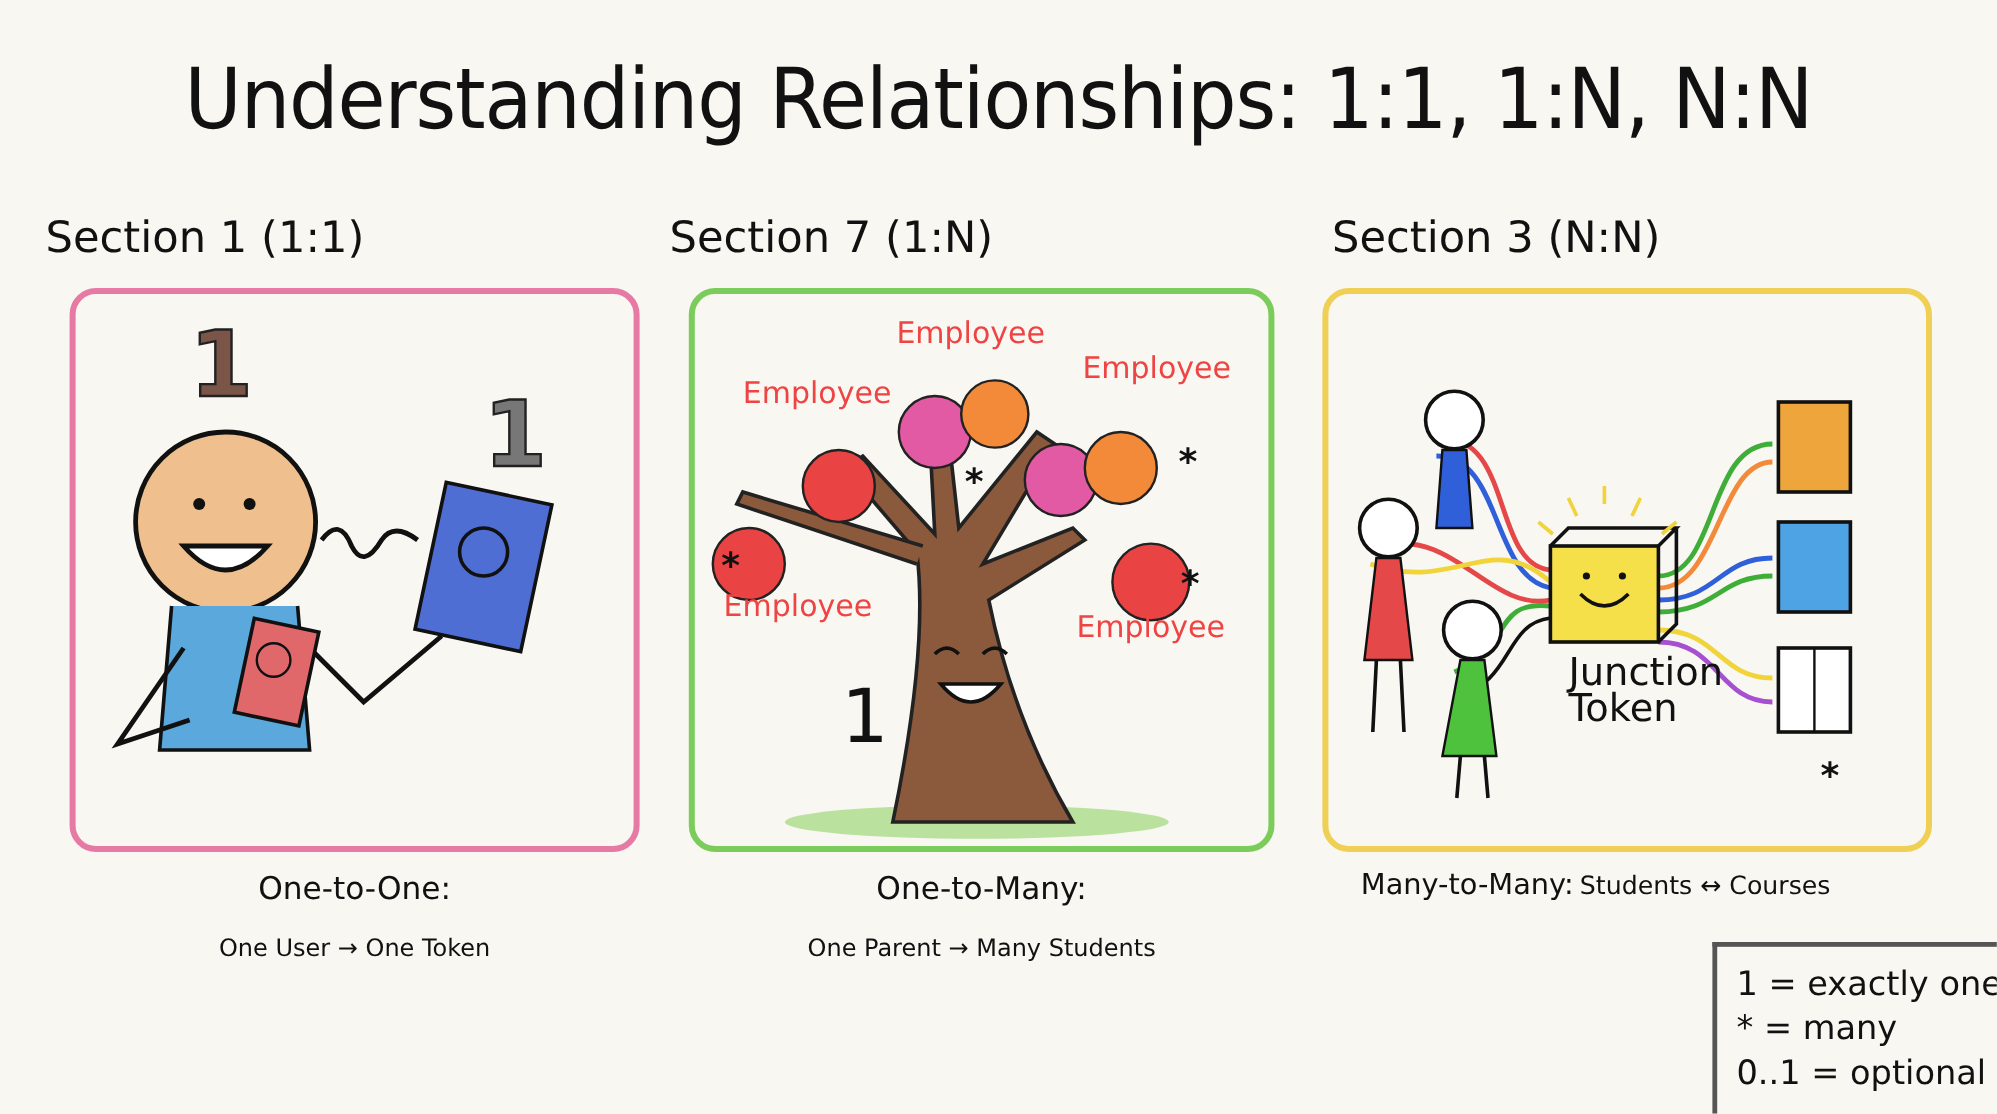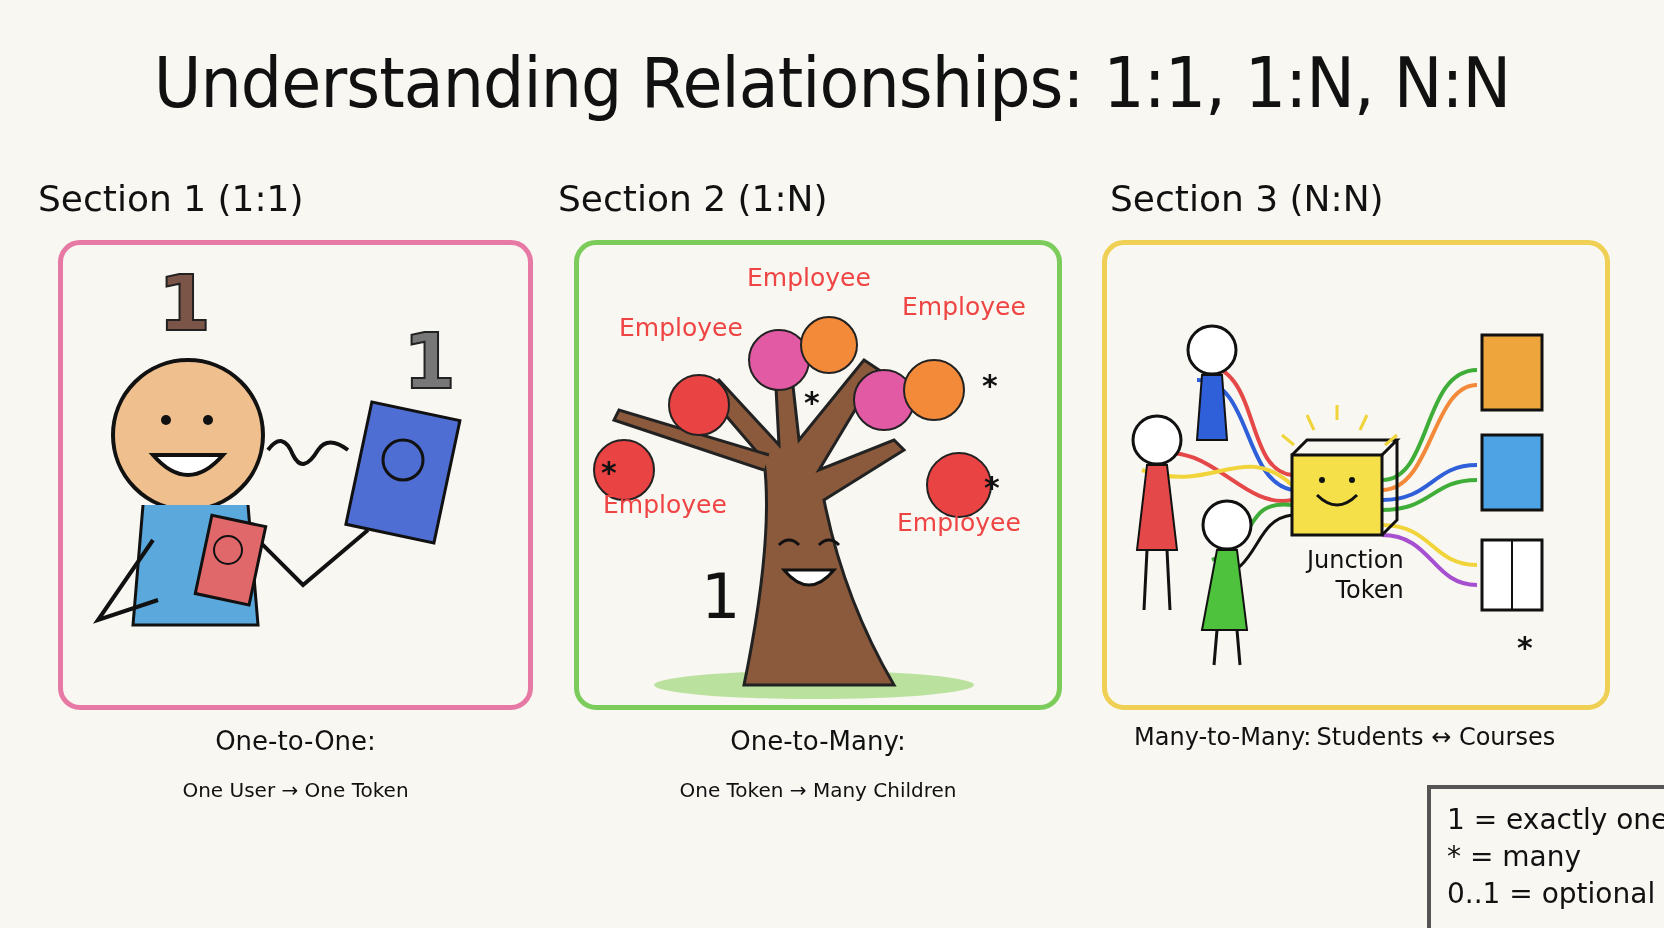--- a/index.html
+++ b/index.html
@@ -37,21 +37,21 @@
     <path d="M210 210 q15 -20 25 5 q10 20 25 -5 q10 -15 30 0" fill="none" stroke="#111" stroke-width="4"></path>
     <rect x="300" y="170" width="90" height="125" transform="rotate(12 345 232)" fill="#4f6ed4" stroke="#111" stroke-width="3"></rect>
     <circle cx="345" cy="220" r="20" fill="none" stroke="#111" stroke-width="3"></circle>
     <rect x="145" y="280" width="55" height="80" transform="rotate(12 172 320)" fill="#e0686a" stroke="#111" stroke-width="3"></rect>
     <circle cx="170" cy="310" r="14" fill="none" stroke="#111" stroke-width="2"></circle>
   </svg>
 </div>
 <div class="cap" style="left:58px;width:475px;top:726px">One-to-One:</div>
 <div class="sub" style="left:58px;width:475px;top:778px">One User → One Token</div>
 
-<div class="sec-title" style="left:558px">Section 2 (1:N)</div>
+<div class="sec-title" style="left:558px">Section 7 (1:N)</div>
 <div class="panel p2">
   <svg width="488" height="470" style="left:-5px;top:-5px">
     <ellipse cx="240" cy="445" rx="160" ry="14" fill="#9fd77a" opacity="0.7"></ellipse>
     <path d="M170 445 Q200 300 190 220 L130 150 L145 140 L205 205 L200 110 L215 110 L225 200 L290 120 L305 130 L245 230 L320 200 L330 210 L250 260 Q270 360 320 445 Z" fill="#8b5a3c" stroke="#222" stroke-width="3"></path>
     <path d="M190 230 L40 180 L45 170 L195 215" fill="#8b5a3c" stroke="#222" stroke-width="3"></path>
     <circle cx="50" cy="230" r="30" fill="#e94343" stroke="#222" stroke-width="2"></circle>
     <circle cx="125" cy="165" r="30" fill="#e94343" stroke="#222" stroke-width="2"></circle>
     <circle cx="205" cy="120" r="30" fill="#e25aa4" stroke="#222" stroke-width="2"></circle>
     <circle cx="255" cy="105" r="28" fill="#f38a3a" stroke="#222" stroke-width="2"></circle>
     <circle cx="310" cy="160" r="30" fill="#e25aa4" stroke="#222" stroke-width="2"></circle>
@@ -65,21 +65,21 @@
   <div class="emp" style="left:323px;top:47px">Employee</div>
   <div class="emp" style="left:24px;top:245px">Employee</div>
   <div class="emp" style="left:318px;top:263px">Employee</div>
   <div class="star" style="left:22px;top:210px">*</div>
   <div class="star" style="left:225px;top:140px">*</div>
   <div class="star" style="left:403px;top:123px">*</div>
   <div class="star" style="left:405px;top:225px">*</div>
   <div style="position:absolute;left:122px;top:315px;font-size:62px">1</div>
 </div>
 <div class="cap" style="left:574px;width:488px;top:726px">One-to-Many:</div>
-<div class="sub" style="left:574px;width:488px;top:778px">One Token → Many Children</div>
+<div class="sub" style="left:574px;width:488px;top:778px">One Parent → Many Students</div>
 
 <div class="sec-title" style="left:1110px">Section 3 (N:N)</div>
 <div class="panel p3">
   <svg width="508" height="470" style="left:-5px;top:-5px">
     <path d="M95 125 C160 120 140 230 190 235" stroke="#e54848" stroke-width="4" fill="none"></path>
     <path d="M95 140 C150 140 140 240 190 250" stroke="#2f5fd9" stroke-width="4" fill="none"></path>
     <path d="M50 215 C110 200 140 270 190 260" stroke="#e54848" stroke-width="4" fill="none"></path>
     <path d="M40 230 C110 255 140 200 190 245" stroke="#f1d33a" stroke-width="4" fill="none"></path>
     <path d="M110 320 C160 300 140 260 190 265" stroke="#3fae38" stroke-width="4" fill="none"></path>
     <path d="M110 340 C160 330 150 280 190 275" stroke="#111" stroke-width="3" fill="none"></path>
@@ -101,28 +101,28 @@
     <path d="M45 225 L35 310 L75 310 L65 225 Z" fill="#e54848" stroke="#111" stroke-width="2"></path>
     <path d="M45 310 L42 370 M65 310 L68 370" stroke="#111" stroke-width="3"></path>
     <circle cx="125" cy="285" r="24" fill="#fff" stroke="#111" stroke-width="3"></circle>
     <path d="M115 310 L100 390 L145 390 L135 310 Z" fill="#4ec23c" stroke="#111" stroke-width="2"></path>
     <path d="M115 390 L112 425 M135 390 L138 425" stroke="#111" stroke-width="3"></path>
     <rect x="380" y="95" width="60" height="75" fill="#eda53c" stroke="#111" stroke-width="3"></rect>
     <rect x="380" y="195" width="60" height="75" fill="#4da3e4" stroke="#111" stroke-width="3"></rect>
     <rect x="380" y="300" width="60" height="70" fill="#fff" stroke="#111" stroke-width="3"></rect>
     <line x1="410" y1="300" x2="410" y2="370" stroke="#111" stroke-width="2"></line>
   </svg>
-  <div style="position:absolute;left:200px;top:300px;font-size:24px;text-align:right;line-height:30px">
+  <div style="position:absolute;left:200px;top:300px;font-size:32px;text-align:left;line-height:30px">
     <div>Junction</div>
     <div>Token</div>
   </div>
   <div class="star" style="left:410px;top:385px">*</div>
 </div>
 <div style="position:absolute;left:1134px;top:723px;white-space:nowrap">
   <span style="font-size:24px">Many-to-Many:</span>
-  <span style="font-size:24px">Students ↔ Courses</span>
+  <span style="font-size:21px">Students ↔ Courses</span>
 </div>
 
 <div class="legend">
   <div>1 = exactly one</div>
   <div>* = many</div>
   <div>0..1 = optional</div>
 </div>
 
 </body></html>

